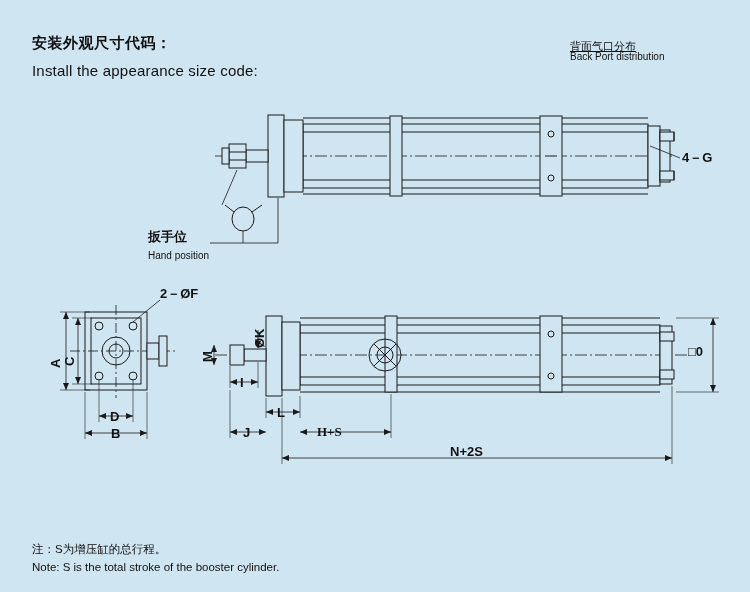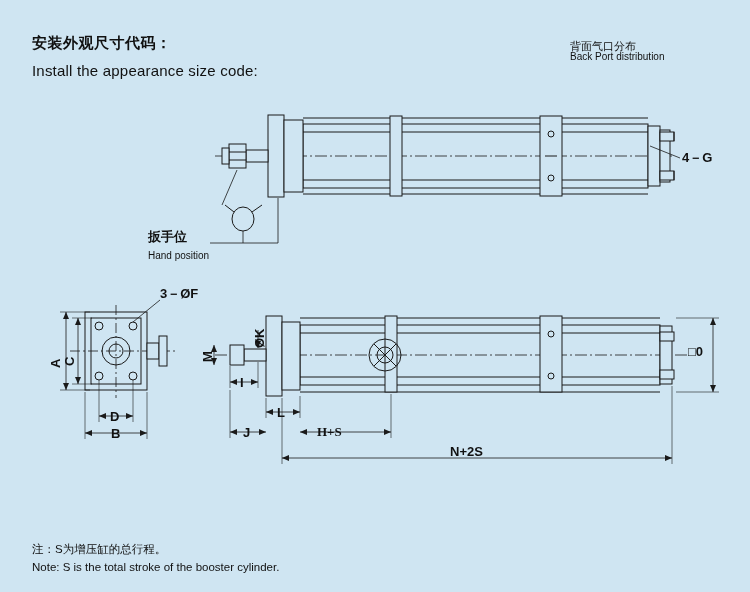--- a/index.html
+++ b/index.html
@@ -29,20 +29,21 @@
     font-size: 15px;
     font-weight: 700;
     letter-spacing: 0.5px;
   }
   .title-en {
     font-size: 15px;
     letter-spacing: 0.2px;
   }
   .small-cn {
     font-size: 11px;
+    text-decoration: underline;
   }
   .small-en {
     font-size: 10px;
   }
   .label-b {
     font-size: 13px;
     font-weight: 600;
   }
   .note-cn {
     font-size: 11.5px;
@@ -232,21 +233,21 @@
   <div class="txt title-en" style="left:32px; top:62px;">Install the appearance size code:</div>
 
   <div class="txt small-cn" style="left:570px; top:40px;">背面气口分布</div>
   <div class="txt small-en" style="left:570px; top:51px;">Back Port distribution</div>
 
   <div class="txt label-b" style="left:682px; top:150px;">4－G</div>
 
   <div class="txt label-b" style="left:148px; top:229px;text-align:center;">扳手位</div>
   <div class="txt small-en" style="left:148px; top:250px;">Hand position</div>
 
-  <div class="txt label-b" style="left:160px; top:286px;">3－ØF</div>
+  <div class="txt label-b" style="left:160px; top:286px;">2－ØF</div>
 
   <div class="txt label-b rot90" style="left:252px; top:348px;">ØK</div>
 
   <div class="txt label-b rot90" style="left:48px; top:368px;">A</div>
   <div class="txt label-b rot90" style="left:62px; top:366px;">C</div>
   <div class="txt label-b" style="left:110px; top:409px;">D</div>
   <div class="txt label-b" style="left:111px; top:426px;">B</div>
 
   <div class="txt label-b rot90" style="left:200px; top:362px;">M</div>
   <div class="txt label-b" style="left:240px; top:375px;">I</div>

